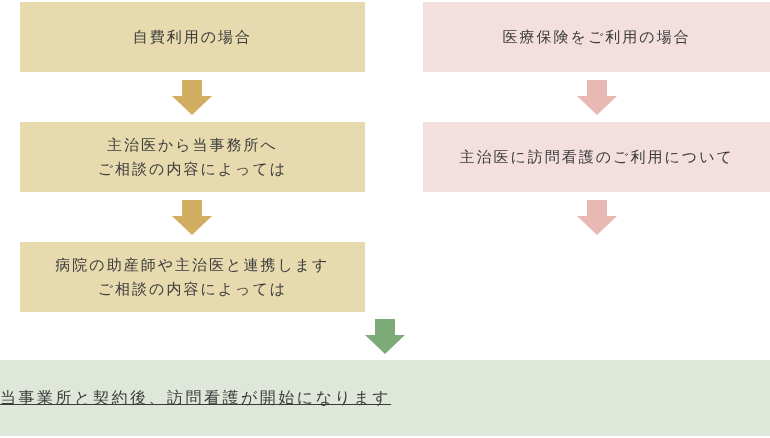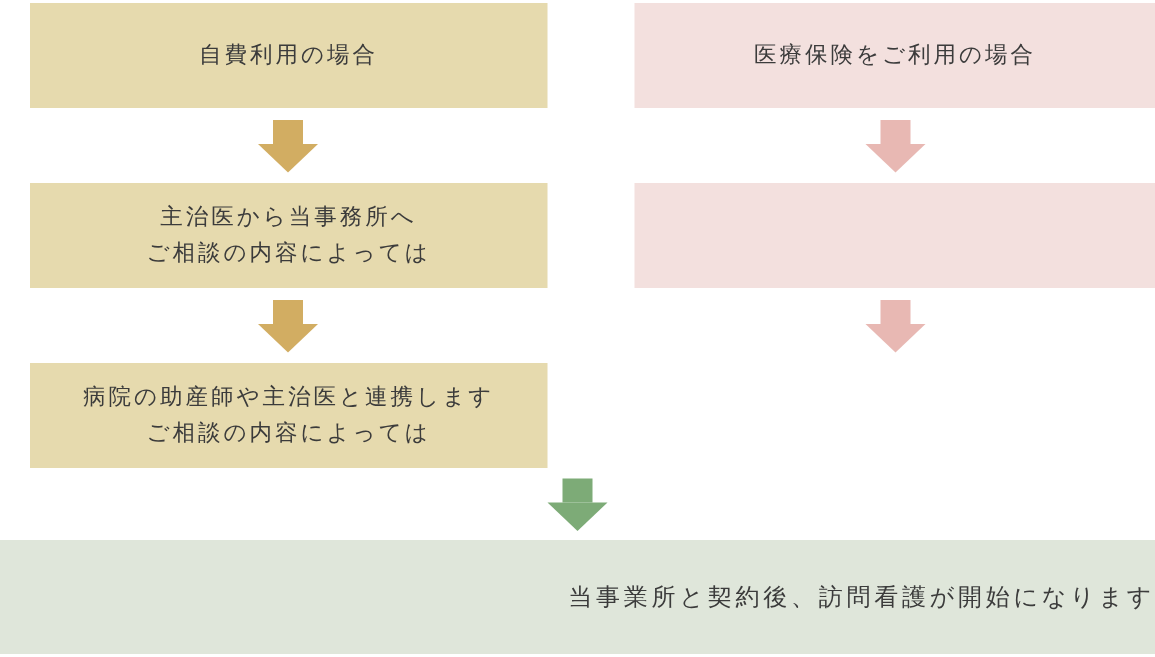--- a/index.html
+++ b/index.html
@@ -74,25 +74,26 @@
   .final-arrow-row {
     height: 48px;
     display: flex;
     justify-content: center;
     align-items: center;
   }
   .final-box {
     height: 76px;
     background: var(--final-box);
     display: flex;
-    justify-content: flex-end;
+    justify-content: flex-start;
     align-items: center;
     text-align: center;
     font-size: 16px;
     letter-spacing: 2.5px;
+    text-decoration: underline;
   }
 </style>
 </head>
 <body>
 
 <div class="flowchart">
 
   <div class="columns">
 
     <div class="col col-left">
@@ -127,20 +128,21 @@
       <div class="step-box">
         <span class="step-line">医療保険をご利用の場合</span>
       </div>
       <div class="arrow-row">
         <div class="block-arrow arrow-pink">
           <div class="shaft"></div>
           <div class="head"></div>
         </div>
       </div>
       <div class="step-box">
+        <span class="step-line">主治医に訪問看護のご利用について</span>
       </div>
       <div class="arrow-row">
         <div class="block-arrow arrow-pink">
           <div class="shaft"></div>
           <div class="head"></div>
         </div>
       </div>
     </div>
 
   </div>

